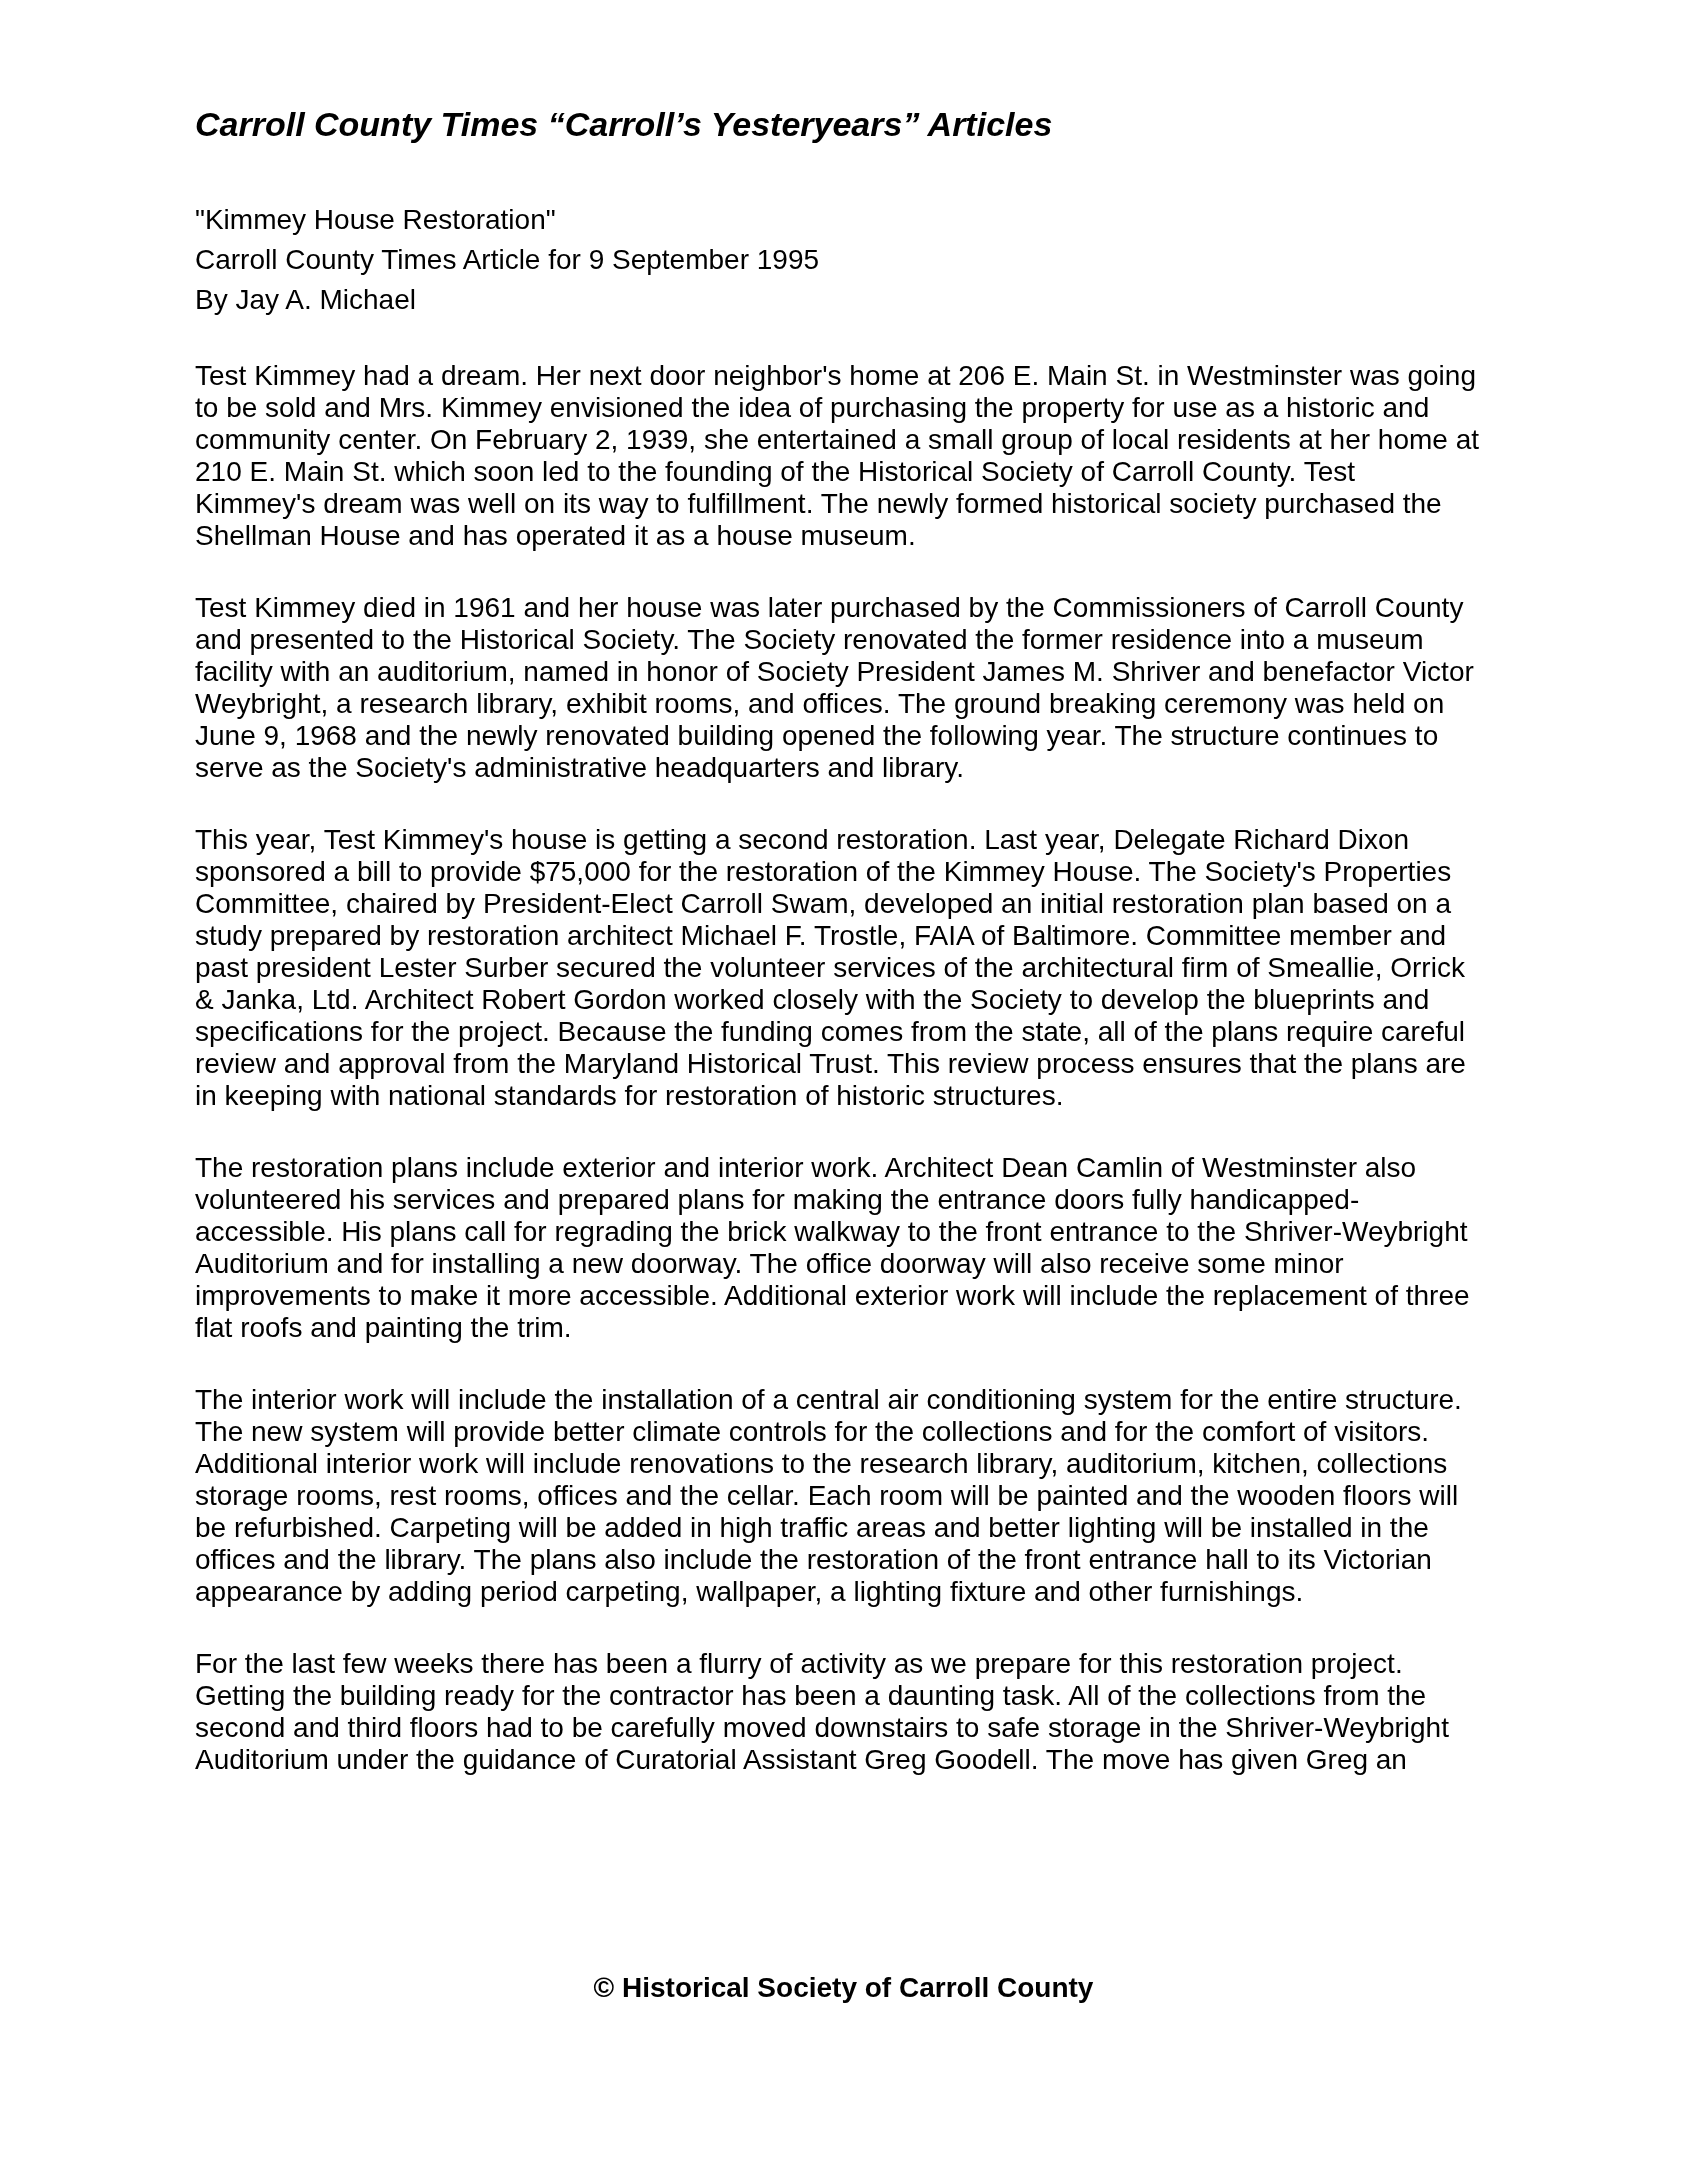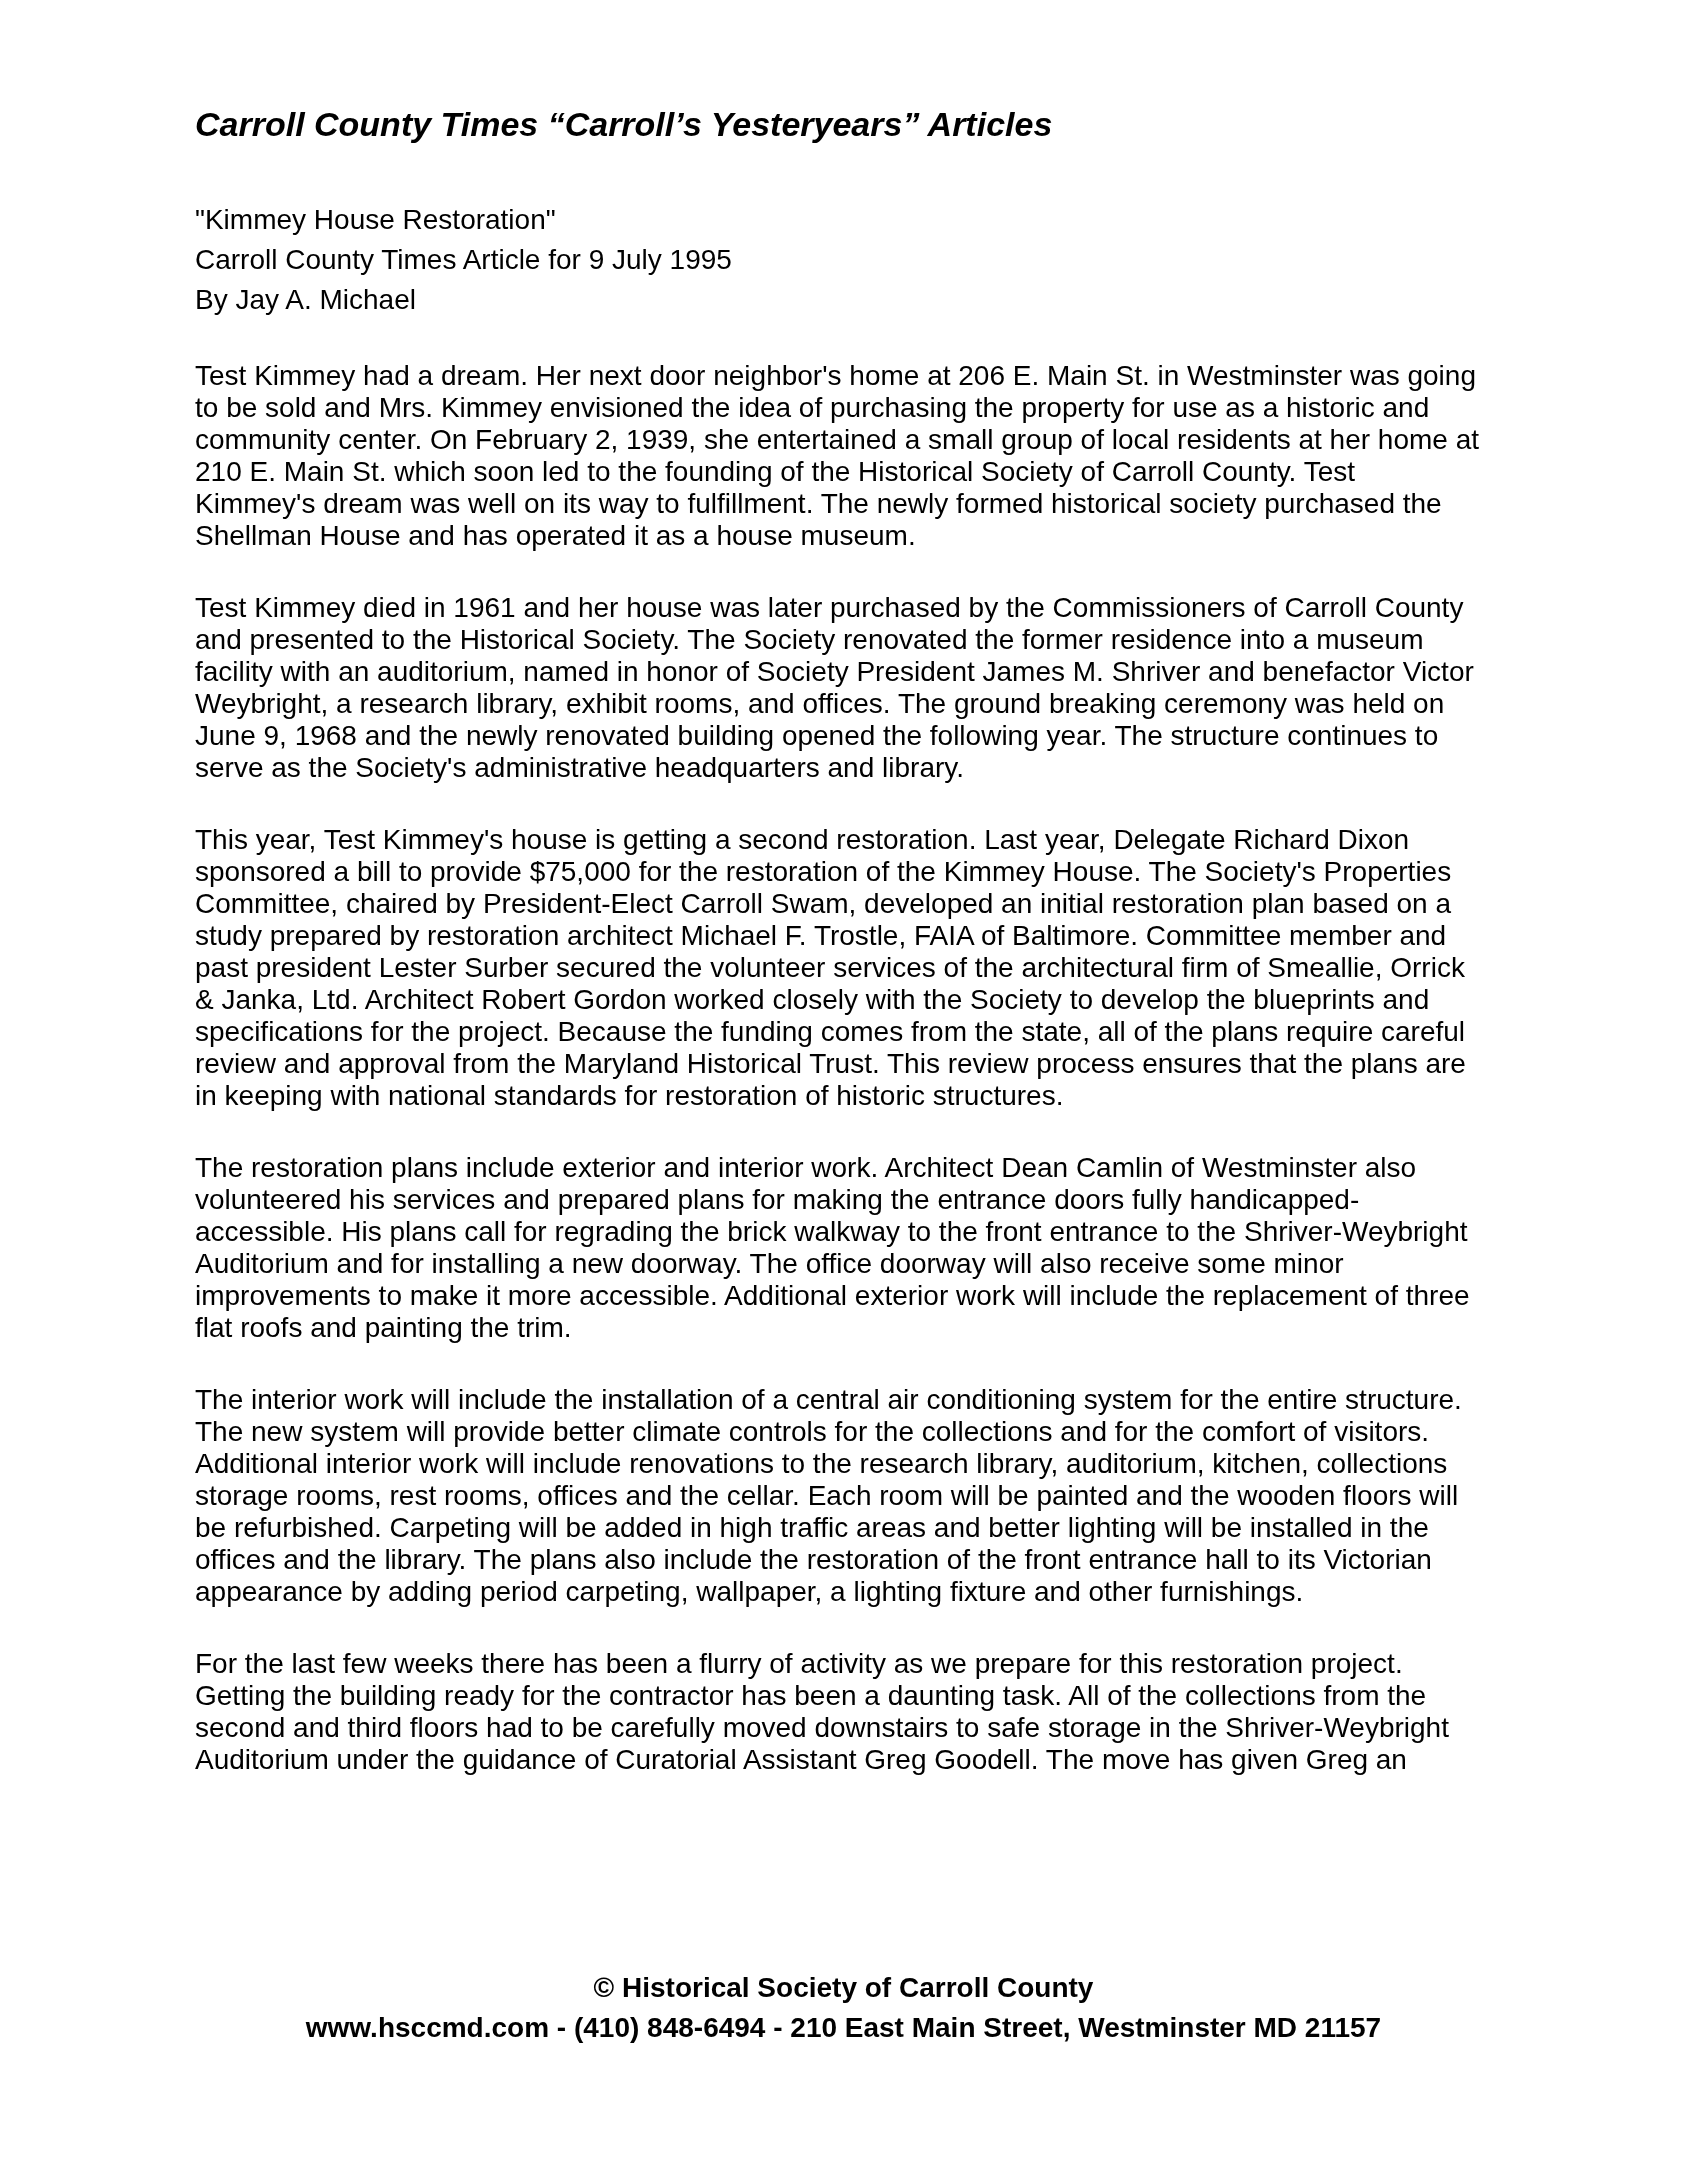--- a/index.html
+++ b/index.html
@@ -52,35 +52,34 @@
 </style>
 </head>
 <body>
 
 <div class="page">
 
   <h1 class="doc-title">Carroll County Times “Carroll’s Yesteryears” Articles</h1>
 
   <div class="header-block">
     <p>"Kimmey House Restoration"</p>
-    <p>Carroll County Times Article for 9 July 1995</p>
+    <p>Carroll County Times Article for 9 September 1995</p>
     <p>By Jay A. Michael</p>
   </div>
 
   <p class="body-para">Test Kimmey had a dream. Her next door neighbor's home at 206 E. Main St. in Westminster was going to be sold and Mrs. Kimmey envisioned the idea of purchasing the property for use as a historic and community center. On February 2, 1939, she entertained a small group of local residents at her home at 210 E. Main St. which soon led to the founding of the Historical Society of Carroll County. Test Kimmey's dream was well on its way to fulfillment. The newly formed historical society purchased the Shellman House and has operated it as a house museum.</p>
 
   <p class="body-para">Test Kimmey died in 1961 and her house was later purchased by the Commissioners of Carroll County and presented to the Historical Society. The Society renovated the former residence into a museum facility with an auditorium, named in honor of Society President James M. Shriver and benefactor Victor Weybright, a research library, exhibit rooms, and offices. The ground breaking ceremony was held on June 9, 1968 and the newly renovated building opened the following year. The structure continues to serve as the Society's administrative headquarters and library.</p>
 
   <p class="body-para">This year, Test Kimmey's house is getting a second restoration. Last year, Delegate Richard Dixon sponsored a bill to provide $75,000 for the restoration of the Kimmey House. The Society's Properties Committee, chaired by President-Elect Carroll Swam, developed an initial restoration plan based on a study prepared by restoration architect Michael F. Trostle, FAIA of Baltimore. Committee member and past president Lester Surber secured the volunteer services of the architectural firm of Smeallie, Orrick &amp; Janka, Ltd. Architect Robert Gordon worked closely with the Society to develop the blueprints and specifications for the project. Because the funding comes from the state, all of the plans require careful review and approval from the Maryland Historical Trust. This review process ensures that the plans are in keeping with national standards for restoration of historic structures.</p>
 
   <p class="body-para">The restoration plans include exterior and interior work. Architect Dean Camlin of Westminster also volunteered his services and prepared plans for making the entrance doors fully handicapped-accessible. His plans call for regrading the brick walkway to the front entrance to the Shriver-Weybright Auditorium and for installing a new doorway. The office doorway will also receive some minor improvements to make it more accessible. Additional exterior work will include the replacement of three flat roofs and painting the trim.</p>
 
   <p class="body-para">The interior work will include the installation of a central air conditioning system for the entire structure. The new system will provide better climate controls for the collections and for the comfort of visitors. Additional interior work will include renovations to the research library, auditorium, kitchen, collections storage rooms, rest rooms, offices and the cellar. Each room will be painted and the wooden floors will be refurbished. Carpeting will be added in high traffic areas and better lighting will be installed in the offices and the library. The plans also include the restoration of the front entrance hall to its Victorian appearance by adding period carpeting, wallpaper, a lighting fixture and other furnishings.</p>
 
   <p class="body-para">For the last few weeks there has been a flurry of activity as we prepare for this restoration project. Getting the building ready for the contractor has been a daunting task. All of the collections from the second and third floors had to be carefully moved downstairs to safe storage in the Shriver-Weybright Auditorium under the guidance of Curatorial Assistant Greg Goodell. The move has given Greg an</p>
 
   <div class="page-footer">
     <p>© Historical Society of Carroll County</p>
-    <p>www.hsccmd.com - (410) 848-6494 - 210 East Main Street, Westminster MD 21157</p>
   </div>
 
 </div>
 
 
 </body></html>

